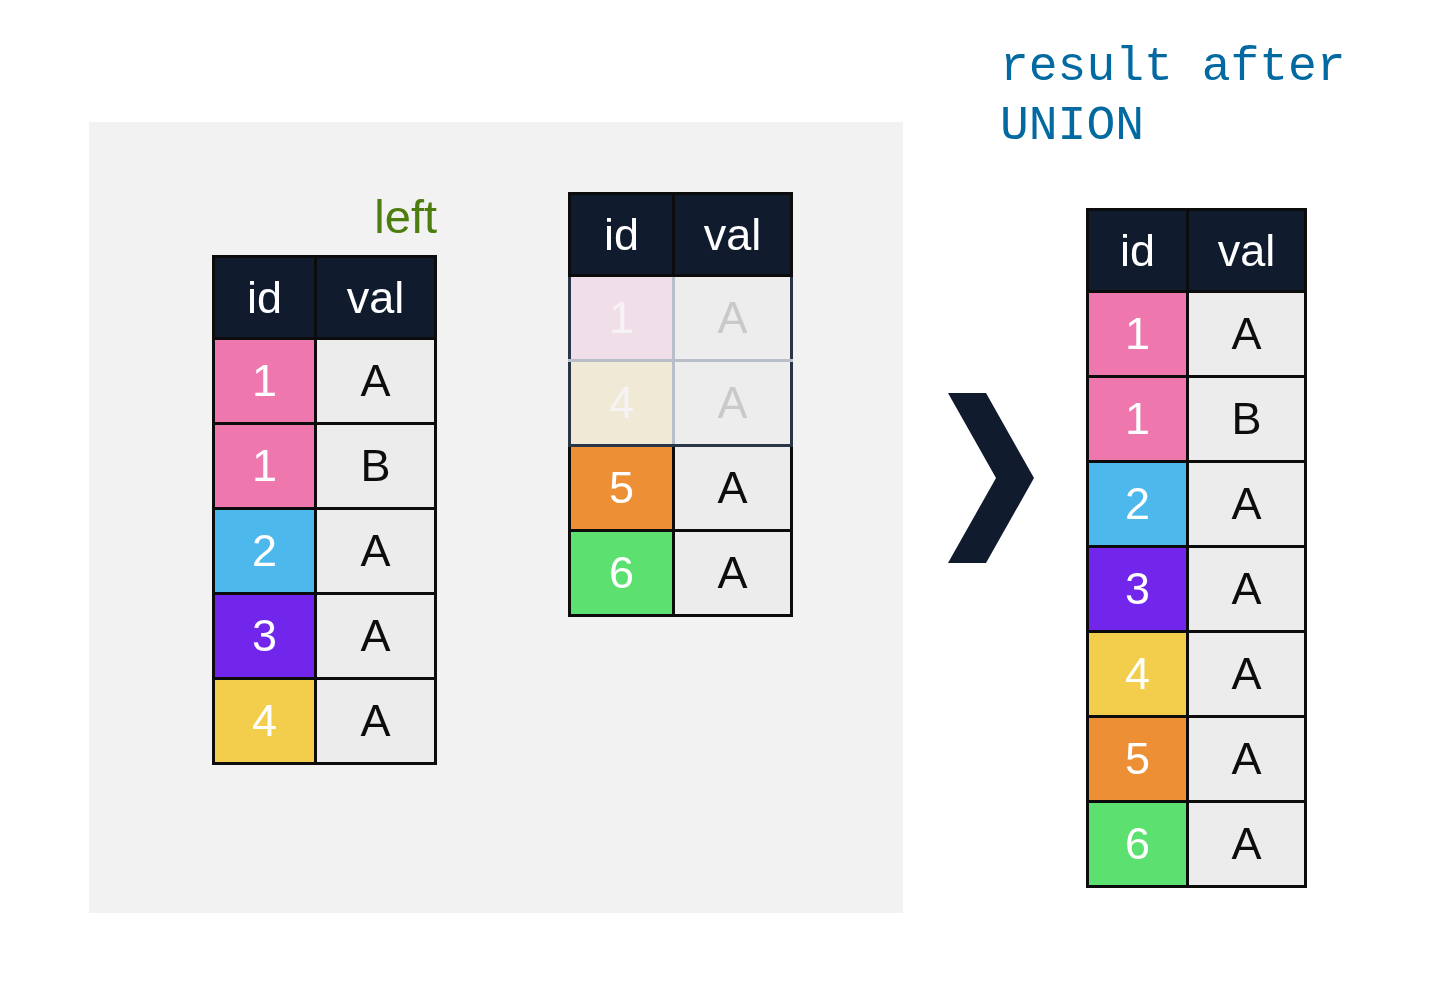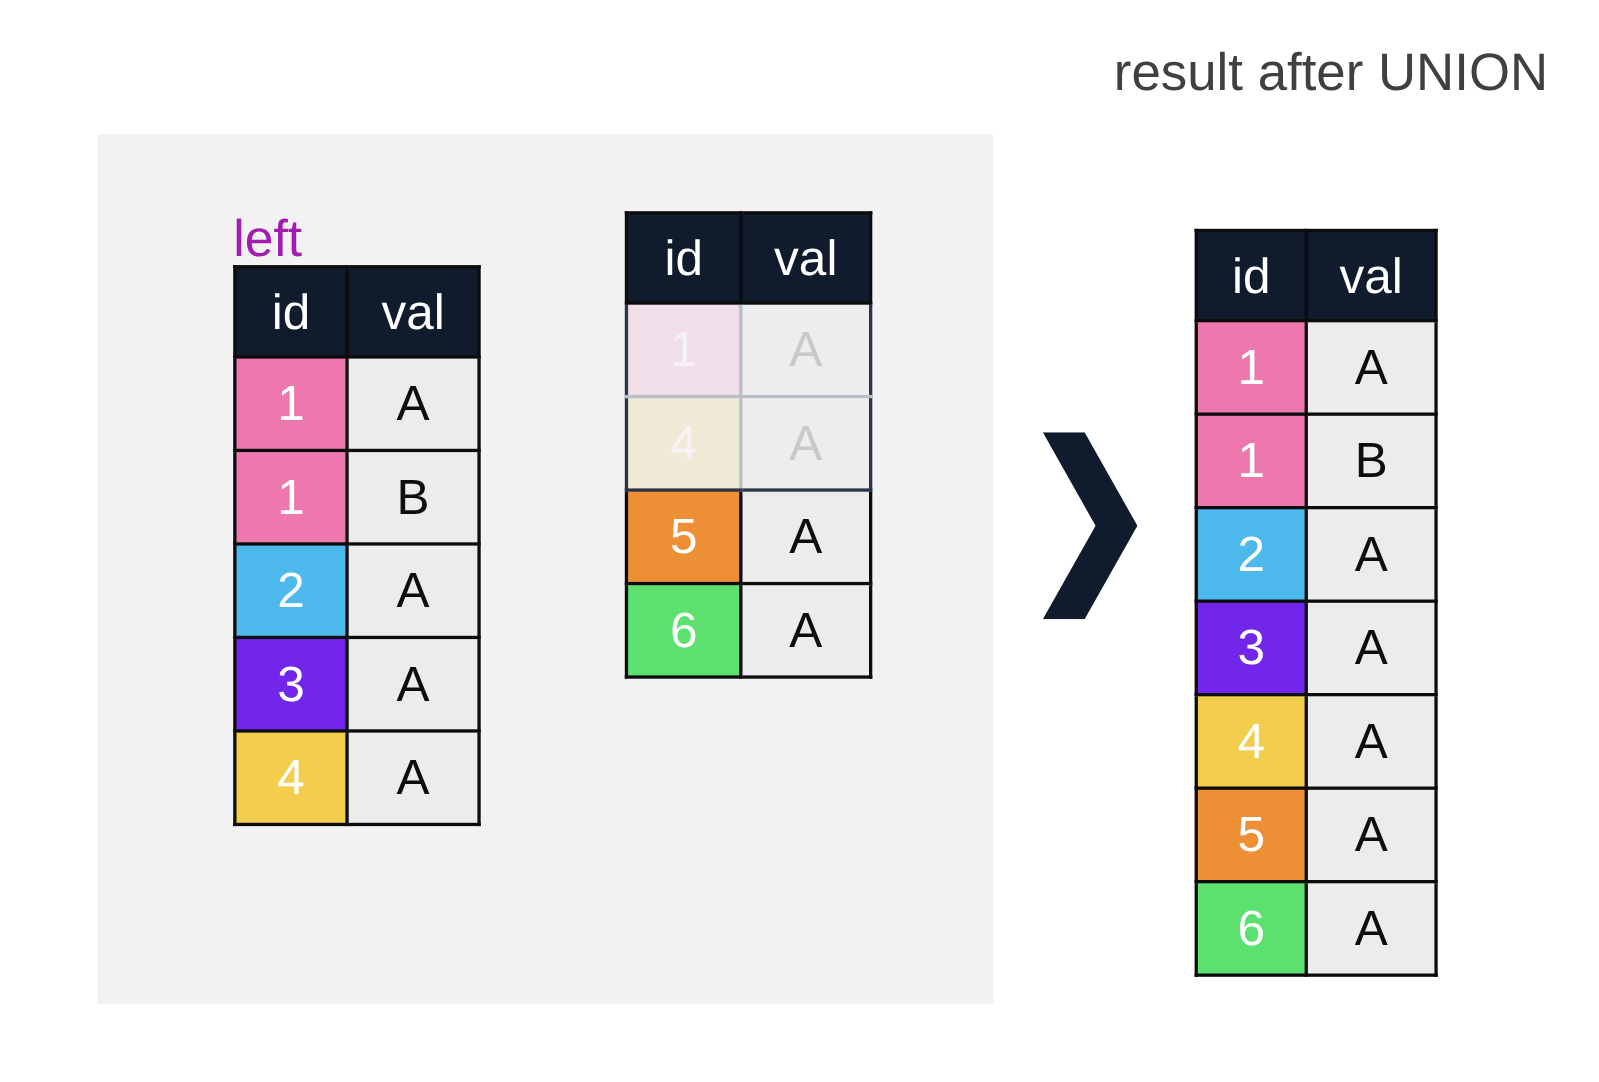--- a/index.html
+++ b/index.html
@@ -23,26 +23,27 @@
     width: 814px;
     height: 791px;
     background: #f2f2f2;
   }
 
   
   .tbl-wrap {
     position: absolute;
   }
   .tbl-caption {
-    text-align: left;
+    text-align: right;
     font-size: 47px;
     font-weight: 400;
-    color: #a21caf;
+    color: #4d7c0f;
     letter-spacing: 0px;
     line-height: 1.05;
+    margin-bottom: 14px;
     white-space: nowrap;
   }
   .tbl {
     border-collapse: collapse;
     table-layout: fixed;
   }
   .tbl td, .tbl th {
     padding: 0;
     margin: 0;
     text-align: center;
@@ -108,24 +109,24 @@
   #right-table .col-val { width: 118px; }
   #result-table .col-id { width: 100px; }
   #result-table .col-val{ width: 118px; }
 
   
   .result-title {
     position: absolute;
     left: 1000px;
     top: 38px;
     width: 420px;
-    text-align: center;
     font-size: 48px;
     line-height: 1.22;
-    color: #404040;
+    color: #0369a1;
+    font-family: Liberation Mono, monospace;
   }
 
   
   .chevron {
     position: absolute;
     left: 948px;
     top: 393px;
     width: 86px;
     height: 170px;
   }

